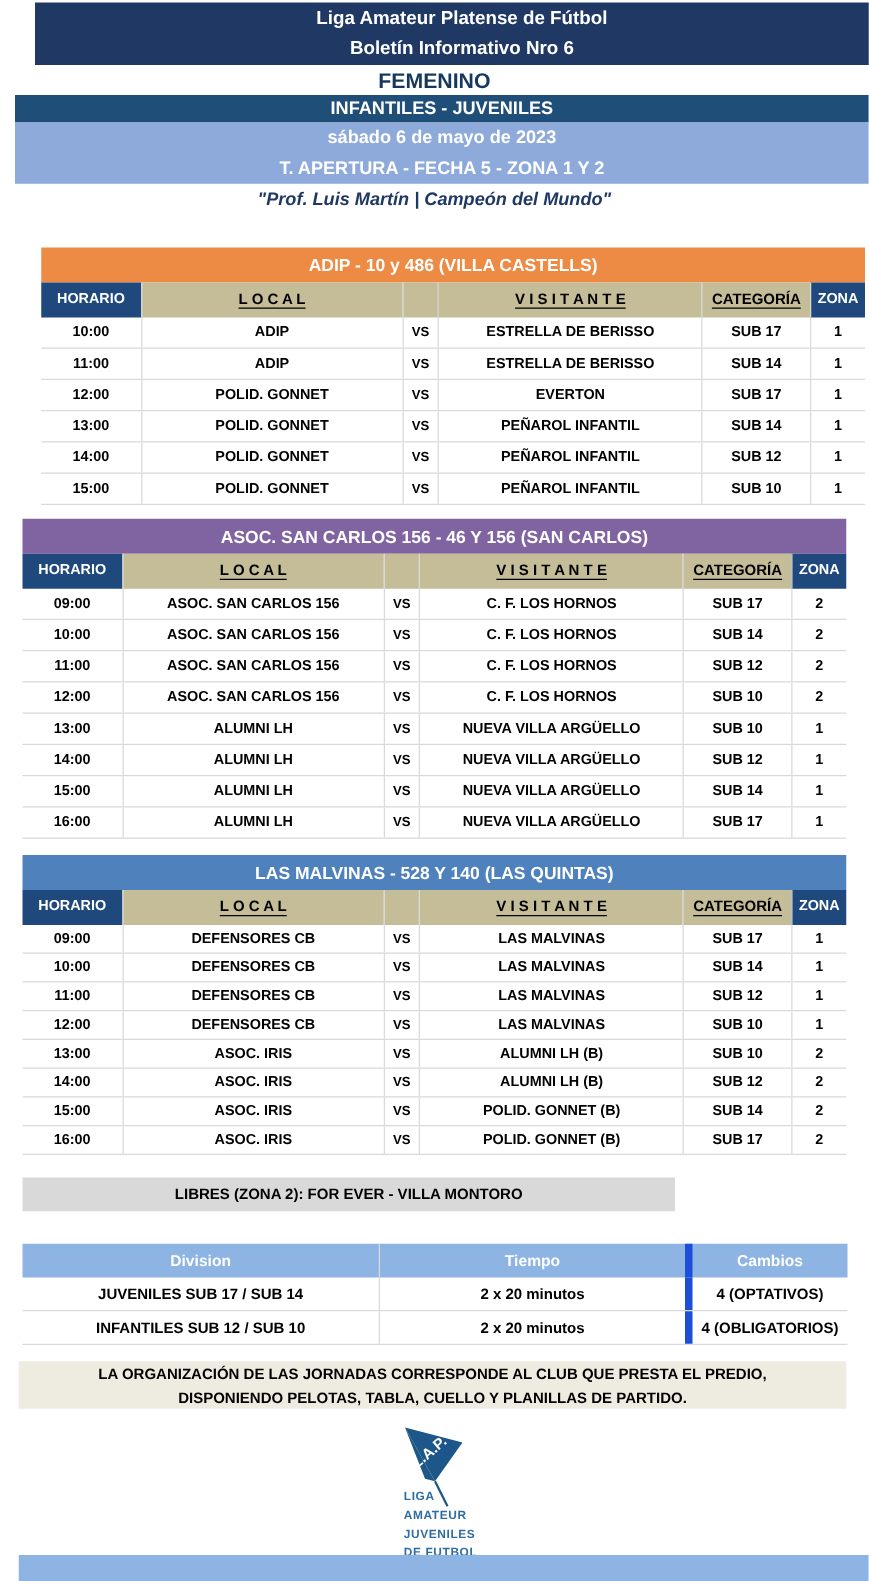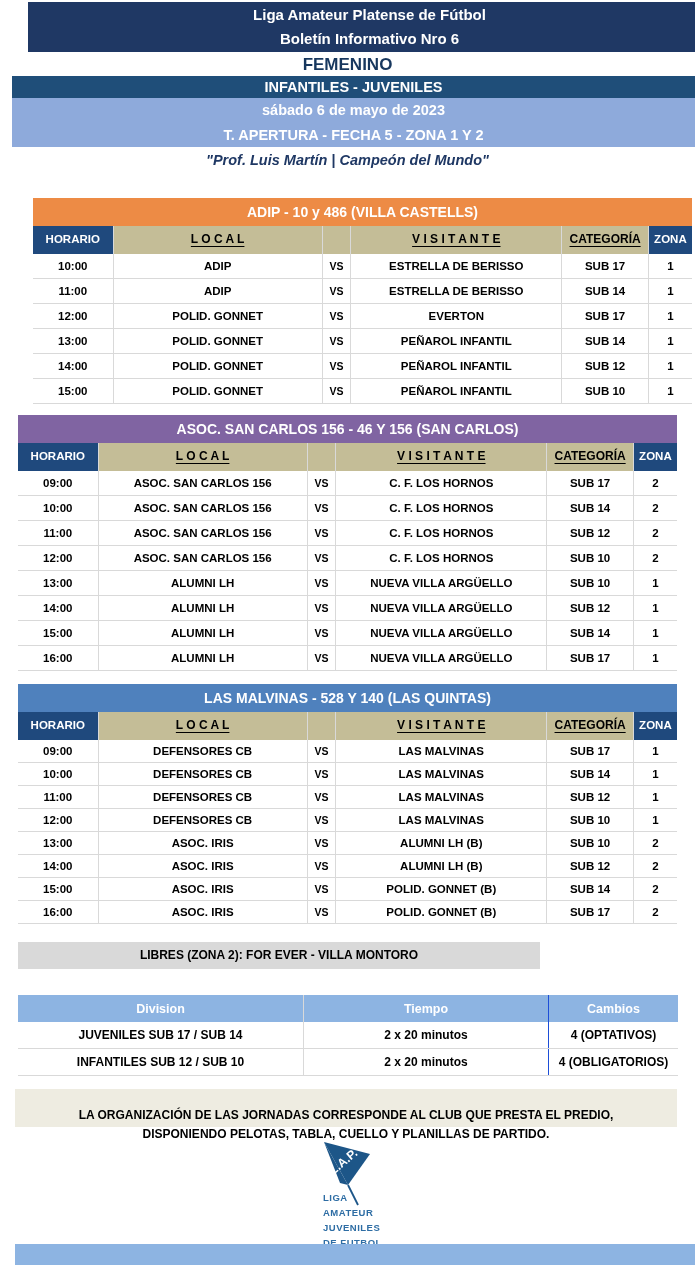--- a/index.html
+++ b/index.html
@@ -83,27 +83,27 @@
 
   
   .rules { margin: 26px 0 0 18px; width: 660px; font-weight: bold; }
   .rules-head { display: flex; height: 27px; background: #8DB4E2; color: #fff; font-size: 12.5px; }
   .rules-head > div, .rules-row > div {
     display: flex; align-items: center; justify-content: center;
   }
   .rules-row { display: flex; height: 27px; font-size: 12px; border-bottom: 1px solid #D9D9D9; }
   .r-division { width: 285px; }
   .r-tiempo   { width: 245px; border-left: 1px solid #D9D9D9; }
-  .r-cambios  { width: 130px; border-left: 1px solid #1d4ed8; }
+  .r-cambios  { width: 130px; border-left: 6px solid #1d4ed8; }
 
   
   .note {
     margin: 13px 0 0 15px; width: 662px; height: 38px;
     background: #EEECE1; font-weight: bold; font-size: 12px; line-height: 19px;
-    text-align: center; padding-top: 17px;
+    text-align: center; padding-top: 1px;
   }
 
   
   .logo-wrap { margin-top: 12px; text-align: center; }
   .logo-lines {
     position: absolute; left: 323px; top: 1190px;
     text-align: left; color: #2E6DA4; font-weight: bold;
     font-size: 9.5px; line-height: 15px; letter-spacing: 0.5px;
   }
 

